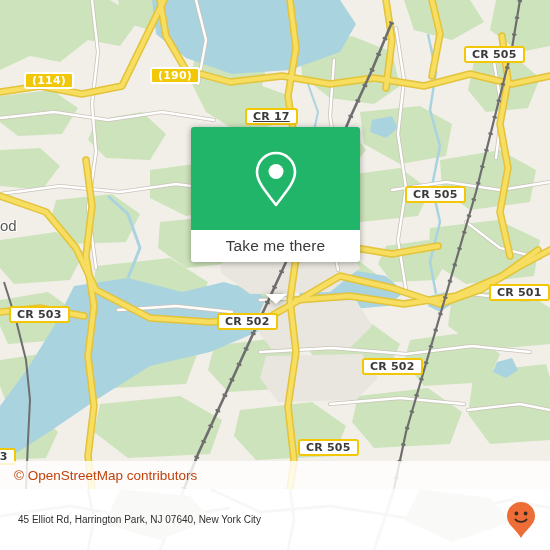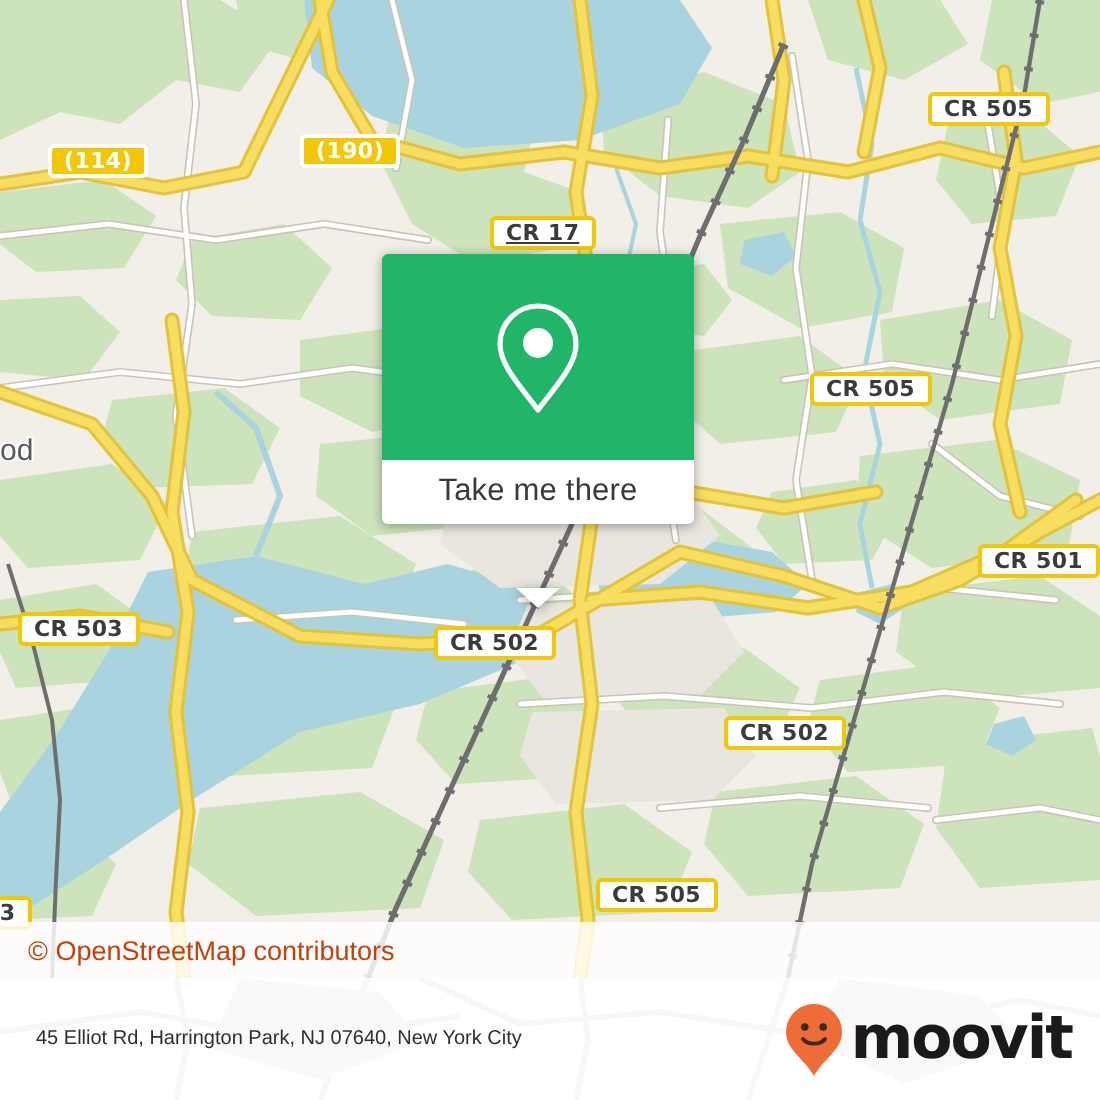--- a/index.html
+++ b/index.html
@@ -22,21 +22,21 @@
     font-family:"Liberation Sans",sans-serif;text-shadow:
       1px 0 #fff,-1px 0 #fff,0 1px #fff,0 -1px #fff,1px 1px #fff,-1px -1px #fff;}
 
   
   #attribution{position:absolute;left:0;bottom:0;width:100%;height:28px;
     background:rgba(255,255,255,.82);display:flex;align-items:center;}
   #attribution span{font-size:13.5px;color:#c2410c;padding-left:14px;
     font-family:"Liberation Sans",sans-serif;}
 
   
-  #popup{position:absolute;left:191px;top:127px;width:156px;
+  #popup{position:absolute;left:191px;top:127px;width:169px;
     filter:drop-shadow(0 1px 3px rgba(0,0,0,.35));}
   #popup-head{height:103px;border-radius:3px 3px 0 0;
     display:flex;align-items:center;justify-content:center;}
   #popup-foot{height:32px;background:#fff;border-radius:0 0 3px 3px;
     display:flex;align-items:center;justify-content:center;}
   #popup-foot span{font-size:15.5px;color:#3a3a3a;letter-spacing:.1px;
     font-family:"Liberation Sans",sans-serif;}
   #popup-tail{position:absolute;left:50%;transform:translateX(-50%);top:167px;
     width:0;height:0;border-left:11px solid transparent;border-right:11px solid transparent;
     border-top:10px solid #ffffff;}
@@ -196,21 +196,21 @@
       </g>
     </svg>
 
     <div class="placelabel" style="left:0px;top:202px;margin-top:15px;">od</div>
 
     <div class="shield yellowfill" style="left:24px;top:72px;">(114)</div>
     <div class="shield yellowfill" style="left:150px;top:67px;">(190)</div>
     <div class="shield whitefill" style="left:245px;top:108px;text-decoration:underline;">CR 17</div>
     <div class="shield whitefill" style="left:464px;top:46px;">CR 505</div>
     <div class="shield whitefill" style="left:405px;top:186px;">CR 505</div>
-    <div class="shield whitefill" style="left:489px;top:272px;">CR 501</div>
+    <div class="shield whitefill" style="left:489px;top:284px;">CR 501</div>
     <div class="shield whitefill" style="left:9px;top:306px;">CR 503</div>
     <div class="shield whitefill" style="left:217px;top:313px;">CR 502</div>
     <div class="shield whitefill" style="left:362px;top:358px;">CR 502</div>
     <div class="shield whitefill" style="left:298px;top:439px;">CR 505</div>
     <div class="shield whitefill" style="left:-16px;top:448px;">03</div>
 
     <div id="attribution">
       <span>© OpenStreetMap contributors</span>
     </div>
   </div>
@@ -245,18 +245,17 @@
     </svg>
     <div id="footer-inner">
       <div id="footer-address">45 Elliot Rd, Harrington Park, NJ 07640, New York City</div>
       <div id="brand">
         <svg width="30" height="38" viewBox="0 0 30 38">
           <path d="M15,1 C7.3,1 1,7.3 1,15 C1,24 10,28 15,37 C20,28 29,24 29,15 C29,7.3 22.7,1 15,1 Z" fill="#ee6c35"></path>
           <circle cx="10.4" cy="12.5" r="1.9" fill="#3a2a22"></circle>
           <circle cx="19.6" cy="12.5" r="1.9" fill="#3a2a22"></circle>
           <path d="M9.5,18.5 C11.8,21.6 18.2,21.6 20.5,18.5" fill="none" stroke="#3a2a22" stroke-width="1.9" stroke-linecap="round"></path>
         </svg>
-        <span id="brand-name">moovit</span>
       </div>
     </div>
   </div>
 
 </div>
 
 </body></html>

